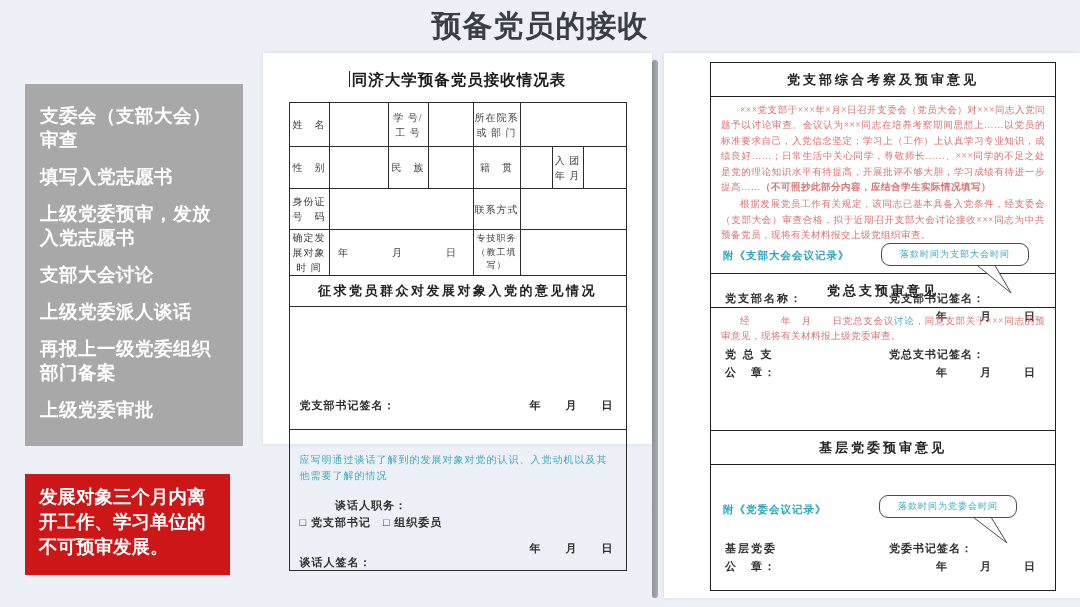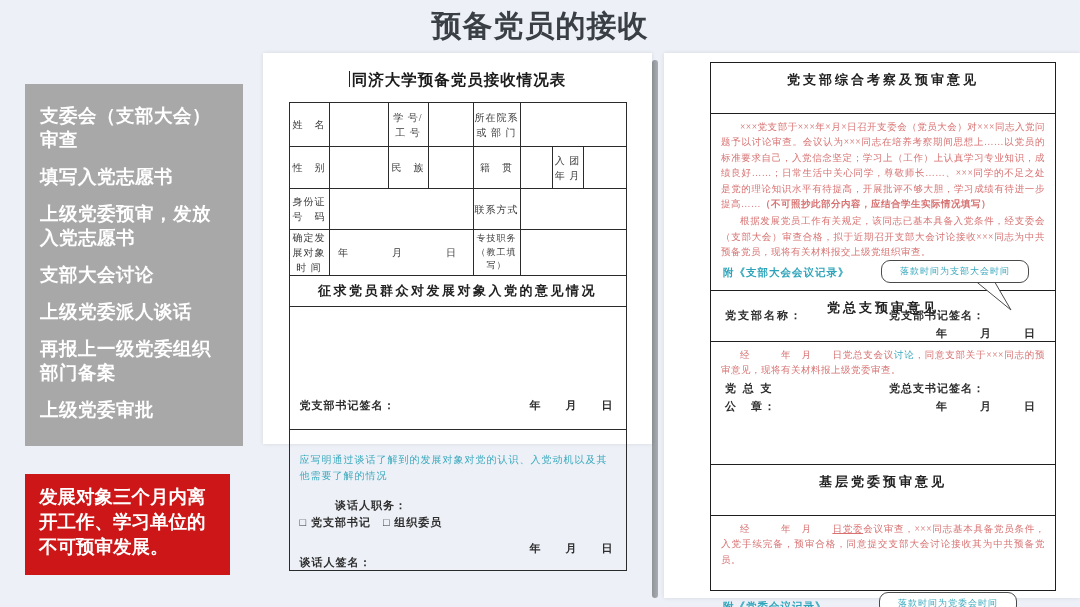--- a/index.html
+++ b/index.html
@@ -79,21 +79,21 @@
   .talk-ymd  { position:absolute; right:12px; bottom:14px; font-size:11px; font-weight:700; color:#2e2e2e; }
   
   .review-box {
     position:absolute; left:46px; top:9px; width:346px; height:529px;
     border:1.5px solid #1f1f1f; box-sizing:border-box;
     font-family:"Liberation Serif", serif; display:flex; flex-direction:column;
   }
   .rv-head {
     border-bottom:1px solid #1f1f1f; text-align:center;
     font-size:13px; font-weight:700; color:#222; letter-spacing:3px;
-    padding:8px 0 24px 0; flex:0 0 auto;
+    padding:8px 0 7px 0; flex:0 0 auto;
   }
   .rv-head.inner-top { border-top:1px solid #1f1f1f; }
   .rv-body { position:relative; flex:0 0 auto; box-sizing:border-box; padding:6px 10px 0 10px; }
   .red-para {
     color:#d87272; font-size:9.5px; line-height:1.62; text-indent:2em;
     letter-spacing:0.5px; text-align:justify; margin:0 0 2px 0;
   }
   .red-note { font-weight:700; }
   .teal-inline { color:#3aa8bd; }
   .red-underline { text-decoration:underline; }
@@ -243,21 +243,20 @@
           <span class="rv-sign-label">党总支书记签名：</span>
         </div>
         <div class="rv-row">
           <span class="rv-stamp">公　章：</span>
           <span class="rv-ymd">年　　　月　　　日</span>
         </div>
       </div>
 
       <div class="rv-head inner-top">基层党委预审意见</div>
       <div class="rv-body" style="height:144px; flex:1;">
-        <p class="red-para"><span>经　　　年　月　　</span><span class="red-underline">日党委</span><span>会议审查，×××同志基本具备党员条件，入党手续完备，预审合格，同意提交支部大会讨论接收其为中共预备党员。</span></p>
         <div class="attach-row" style="height:40px; margin-top:28px;">
           <span class="attach-link">附《党委会议记录》</span>
           <div class="callout" style="left:158px; top:-4px;">
             <div class="callout-bubble">落款时间为党委会时间</div>
             <svg class="callout-tail" style="left:84px; top:18px;" width="52" height="34">
               <polygon points="6,1 44,30 26,1" fill="#ffffff" stroke="#4a4a4a" stroke-width="1"></polygon>
             </svg>
           </div>
         </div>
         <div class="rv-signrow">

